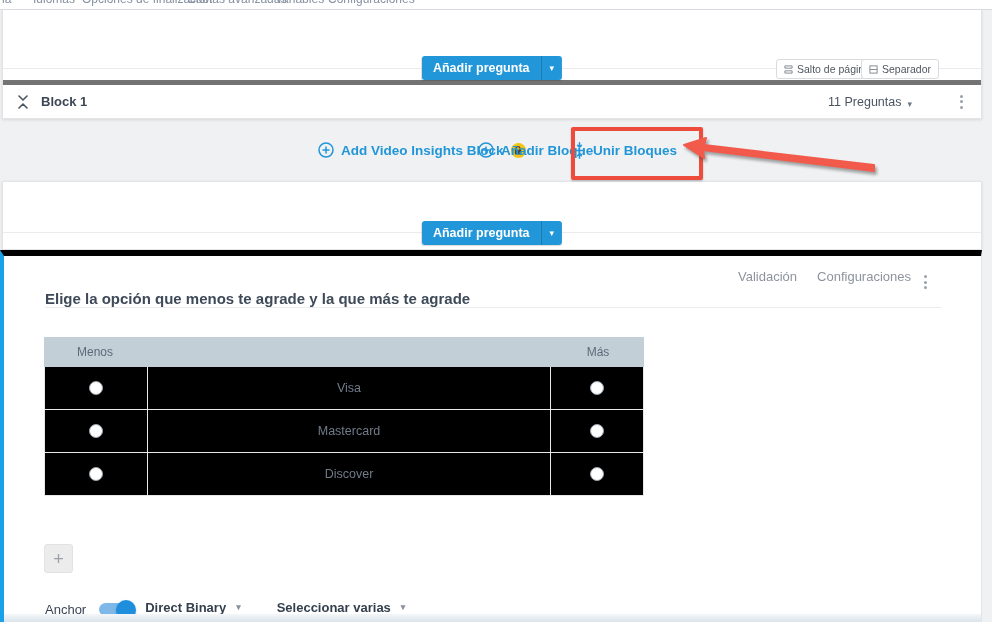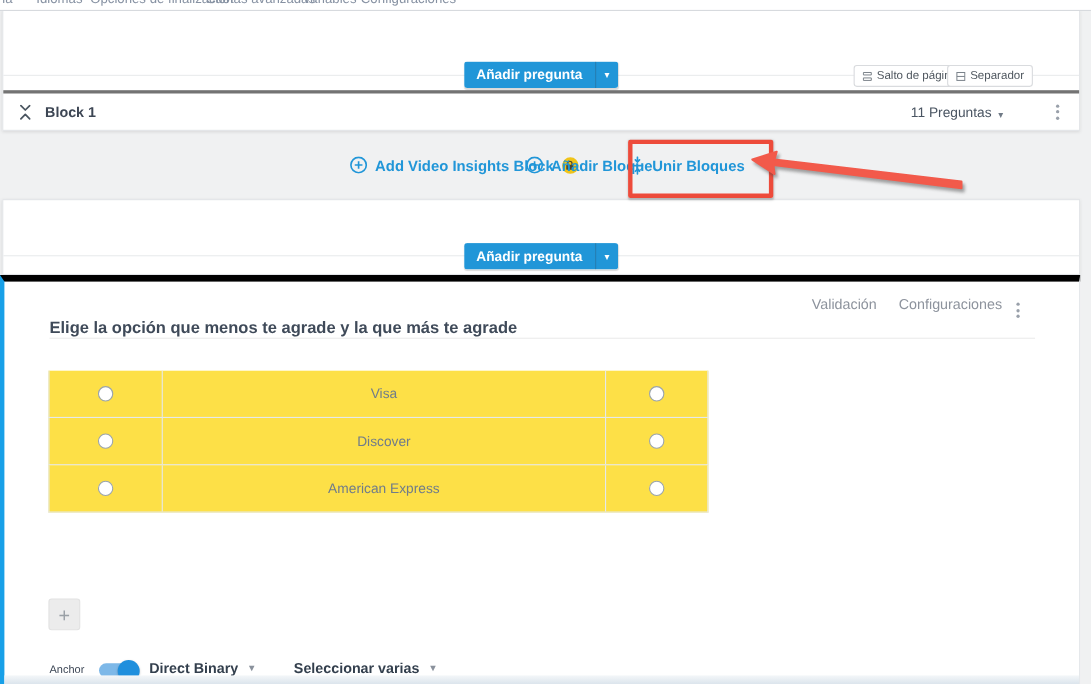--- a/index.html
+++ b/index.html
@@ -14,21 +14,21 @@
 
   
   .card{position:absolute;left:2px;right:10px;background:#fff;
         border:1px solid #e2e4e7;box-shadow:0 1px 3px rgba(0,0,0,.10);box-sizing:border-box;}
   #block1-card{top:9px;height:110px;}
   #block2-card{top:181px;height:69px;z-index:2;}
 
   .hline{position:absolute;left:0;right:0;height:1px;background:#e9ebed;}
 
   .block-header{position:absolute;left:0;right:0;display:flex;align-items:center;height:33px;}
-  #block1-card .block-header{bottom:0;border-top:3px solid #737373;}
+  #block1-card .block-header{bottom:0;border-top:5px solid #737373;}
   #block2-card .block-header{top:0;border-bottom:1px solid #e9ebed;}
   .collapse-btn{margin-left:13px;width:14px;height:16px;display:flex;align-items:center;justify-content:center;cursor:pointer;}
   .block-title{margin-left:11px;font-size:13px;font-weight:700;color:#3d4654;}
   .header-right{margin-left:auto;display:flex;align-items:center;}
   .q-count{font-size:12.5px;color:#4a5562;display:flex;align-items:flex-end;gap:6px;cursor:pointer;}
   .kebab{display:flex;flex-direction:column;gap:2.5px;padding:4px;cursor:pointer;}
   .kebab i{width:3px;height:3px;border-radius:50%;background:#99a0aa;}
   #block1-card .kebab{margin:0 14px 0 44px;}
   #block2-card .kebab{margin:0 14px 0 44px;}
 
@@ -69,35 +69,35 @@
            color:#3f4a59;padding-bottom:0;border-bottom:1px solid #ececec;cursor:text;}
 
   
   .mx-table{position:absolute;left:40px;top:81px;width:600px;border-collapse:collapse;}
   .mx-table .thead{display:flex;background:var(--thead);height:30px;}
   .mx-table .thead div{display:flex;align-items:center;justify-content:center;
                        font-size:12px;color:#5c6b77;}
   .c1{width:102px;flex:none;}
   .c2{flex:1;}
   .c3{width:92px;flex:none;}
-  .t-row{display:flex;height:42px;background:#fde047;border:1px solid #e5e9eb;border-top:none;}
+  .t-row{display:flex;height:42px;background:#000000;border:1px solid #e5e9eb;border-top:none;}
   .t-row>div{display:flex;align-items:center;justify-content:center;}
   .t-row .c1{border-right:1px solid #e5e9eb;}
   .t-row .c3{border-left:1px solid #e5e9eb;}
   .t-row .label{font-size:12.5px;color:#707c8a;cursor:text;}
   .radio{width:14px;height:14px;border:1.5px solid #9aa4ad;border-radius:50%;
          background:#fff;box-sizing:border-box;cursor:pointer;}
 
   .add-row-btn{position:absolute;left:40px;top:288px;width:27px;height:27px;background:#ececec;
                border:1px solid #e2e2e2;border-radius:3px;color:#9aa0a6;font-size:18px;
                display:flex;align-items:center;justify-content:center;cursor:pointer;line-height:1;}
 
   
   .ctrl-row{position:absolute;left:41px;top:344px;display:flex;align-items:center;}
-  .anchor-label{font-size:10px;color:#3b4554;}
+  .anchor-label{font-size:13px;color:#3b4554;}
   .toggle{position:relative;width:34px;height:13px;border-radius:7px;background:#7db8e8;
           margin-left:13px;cursor:pointer;}
   .toggle .knob{position:absolute;right:-3px;top:-3.5px;width:20px;height:20px;border-radius:50%;
           background:var(--toggle);box-shadow:0 1px 2px rgba(0,0,0,.25);}
   .dd{display:flex;align-items:center;gap:10px;border-bottom:1px solid #a9adb3;
       padding-bottom:3px;font-size:13px;font-weight:600;color:#333f4d;cursor:pointer;}
   .dd .caret{color:#8a919c;}
   #dd-model{margin-left:12px;}
   #dd-select{margin-left:36px;}
 
@@ -224,48 +224,53 @@
     </div>
     <span class="kebab">
         <i></i>
         <i></i>
         <i></i>
       </span>
 
     <div class="q-title">Elige la opción que menos te agrade y la que más te agrade</div>
 
     <div class="mx-table">
+      <div class="thead">
+        <div class="c1">Menos</div>
+        <div class="c2"></div>
+        <div class="c3">Más</div>
+      </div>
       <div class="t-row">
         <div class="c1">
             <span class="radio"></span>
           </div>
         <div class="c2">
             <span class="label">Visa</span>
           </div>
         <div class="c3">
             <span class="radio"></span>
           </div>
       </div>
       <div class="t-row">
         <div class="c1">
             <span class="radio"></span>
           </div>
         <div class="c2">
-            <span class="label">Discover</span>
+            <span class="label">Mastercard</span>
           </div>
         <div class="c3">
             <span class="radio"></span>
           </div>
       </div>
       <div class="t-row">
         <div class="c1">
             <span class="radio"></span>
           </div>
         <div class="c2">
-            <span class="label">American Express</span>
+            <span class="label">Discover</span>
           </div>
         <div class="c3">
             <span class="radio"></span>
           </div>
       </div>
     </div>
 
     <div class="add-row-btn">+</div>
 
     <div class="ctrl-row">

